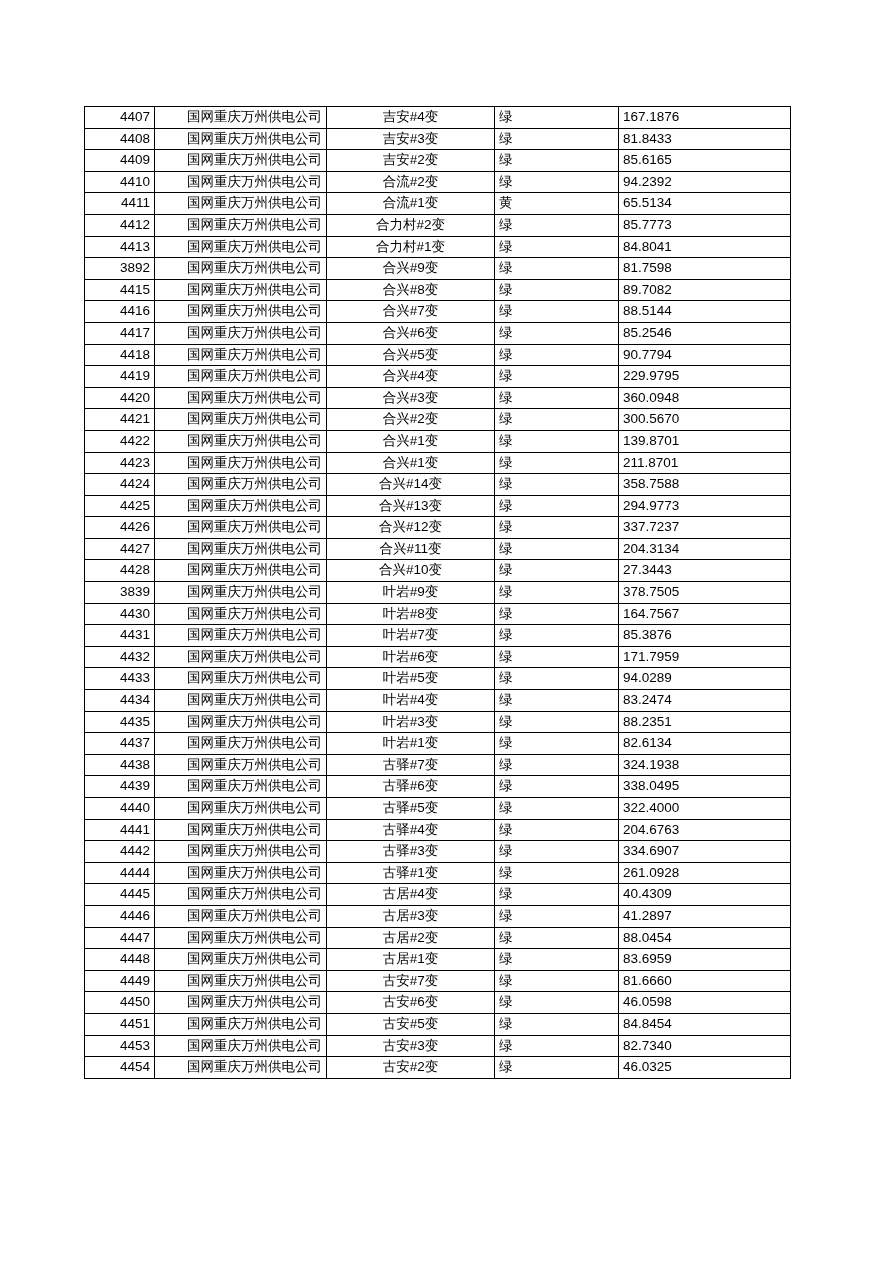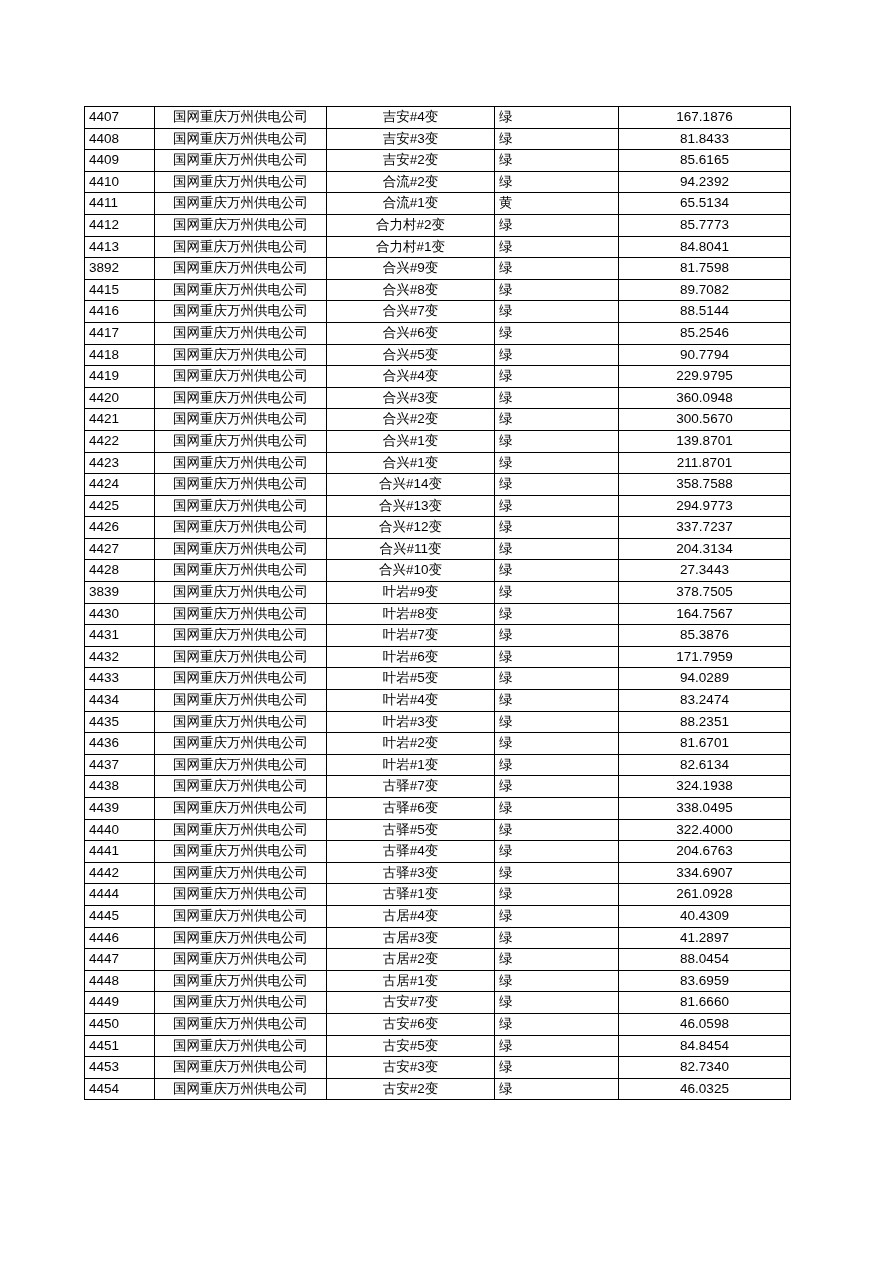--- a/index.html
+++ b/index.html
@@ -39,25 +39,25 @@
     color: #000000;
     overflow: hidden;
     white-space: nowrap;
   }
   col.c-id { width: 70px; }
   col.c-company { width: 172px; }
   col.c-name { width: 168px; }
   col.c-color { width: 124px; }
   col.c-value { width: 172px; }
 
-  td.id-cell { text-align: left; }
-  td.company-cell { text-align: center; }
+  td.id-cell { text-align: right; }
+  td.company-cell { text-align: right; }
   td.name-cell { text-align: center; }
   td.color-cell { text-align: left; }
-  td.value-cell { text-align: center; }
+  td.value-cell { }
 </style>
 </head>
 <body>
 
 <div class="page">
   <div class="sheet">
     <table class="data-table">
       <colgroup>
         <col class="c-id">
         <col class="c-company">
@@ -263,27 +263,20 @@
             <td class="value-cell">83.2474</td>
           </tr>
           <tr>
             <td class="id-cell">4435</td>
             <td class="company-cell">国网重庆万州供电公司</td>
             <td class="name-cell">叶岩#3变</td>
             <td class="color-cell">绿</td>
             <td class="value-cell">88.2351</td>
           </tr>
           <tr>
-            <td class="id-cell">4436</td>
-            <td class="company-cell">国网重庆万州供电公司</td>
-            <td class="name-cell">叶岩#2变</td>
-            <td class="color-cell">绿</td>
-            <td class="value-cell">81.6701</td>
-          </tr>
-          <tr>
             <td class="id-cell">4437</td>
             <td class="company-cell">国网重庆万州供电公司</td>
             <td class="name-cell">叶岩#1变</td>
             <td class="color-cell">绿</td>
             <td class="value-cell">82.6134</td>
           </tr>
           <tr>
             <td class="id-cell">4438</td>
             <td class="company-cell">国网重庆万州供电公司</td>
             <td class="name-cell">古驿#7变</td>

